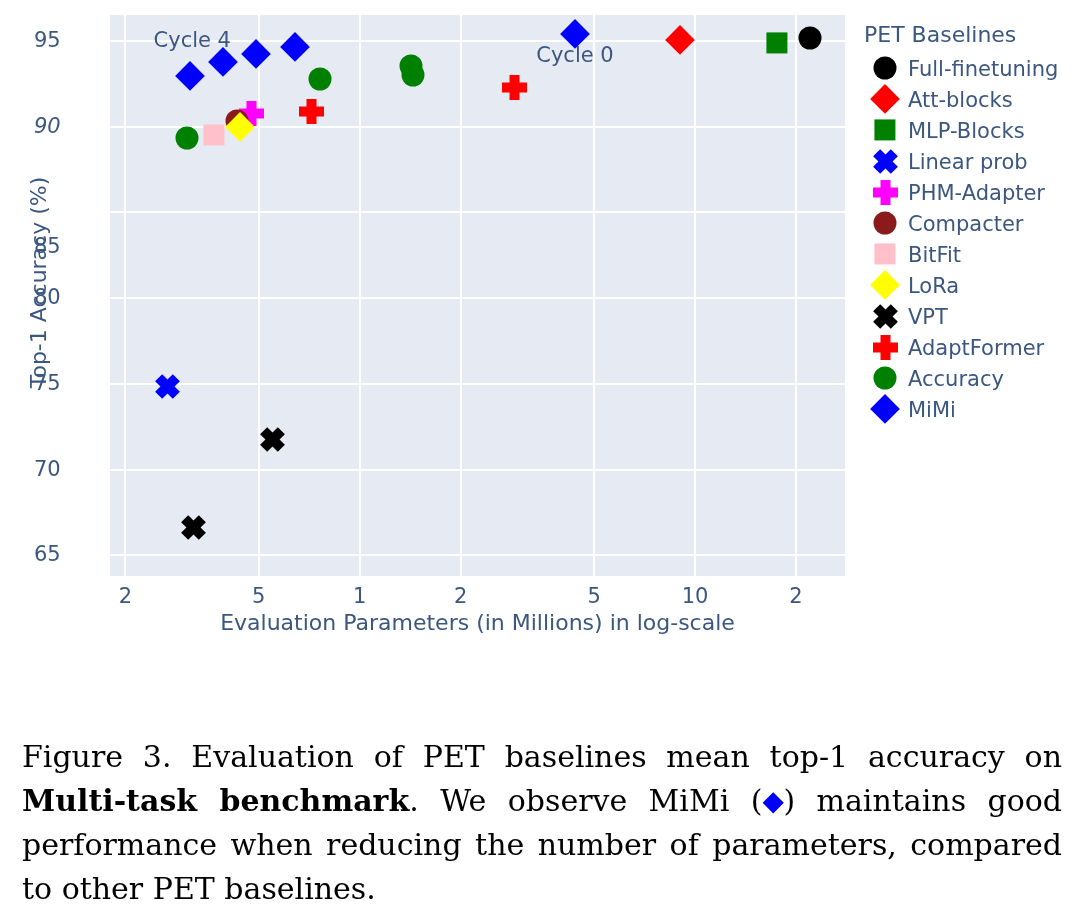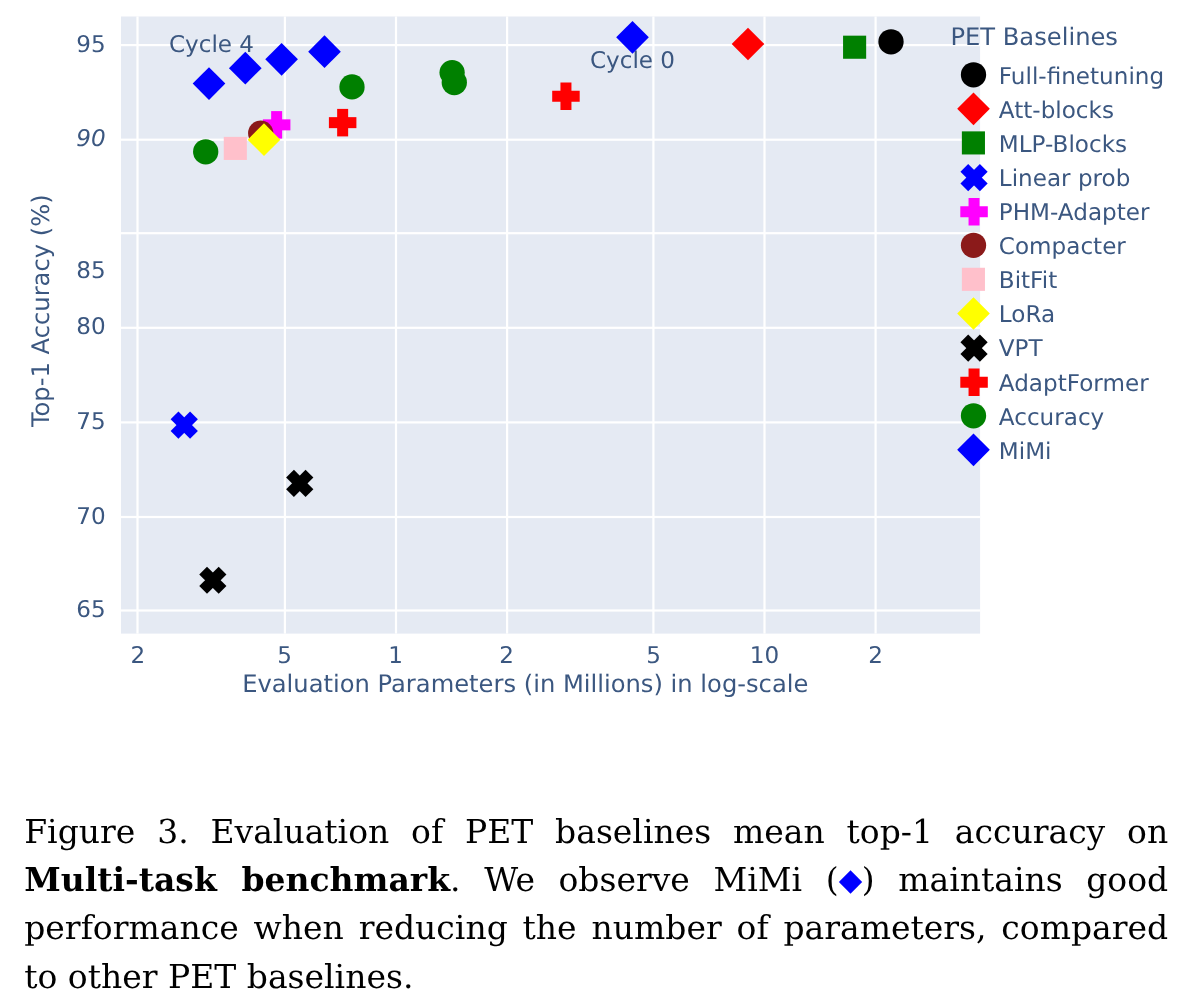--- a/index.html
+++ b/index.html
@@ -9,26 +9,25 @@
     position:relative;overflow:hidden;
   }
 
   
   #figure{position:absolute;left:0;top:0;width:1080px;height:700px;}
 
   
   #plot-area{
     position:absolute;left:110px;top:15px;width:735px;height:561px;
     background:#e5eaf3;
-    padding-left:46px;
   }
   .gridline-h{position:absolute;left:0;width:100%;height:2px;background:#ffffff;}
   .gridline-v{position:absolute;top:0;height:100%;width:2px;background:#ffffff;}
   .ytick-lbl{
-    position:absolute;width:62px;text-align:right;
+    position:absolute;width:62px;text-align:left;
     color:#3b5780;font-size:21px;line-height:21px;
   }
   .xtick-lbl{
     position:absolute;width:40px;text-align:center;
     color:#3b5780;font-size:21px;line-height:21px;
   }
 
   
   #xlabel{
     position:absolute;left:0;top:610px;width:955px;text-align:center;

